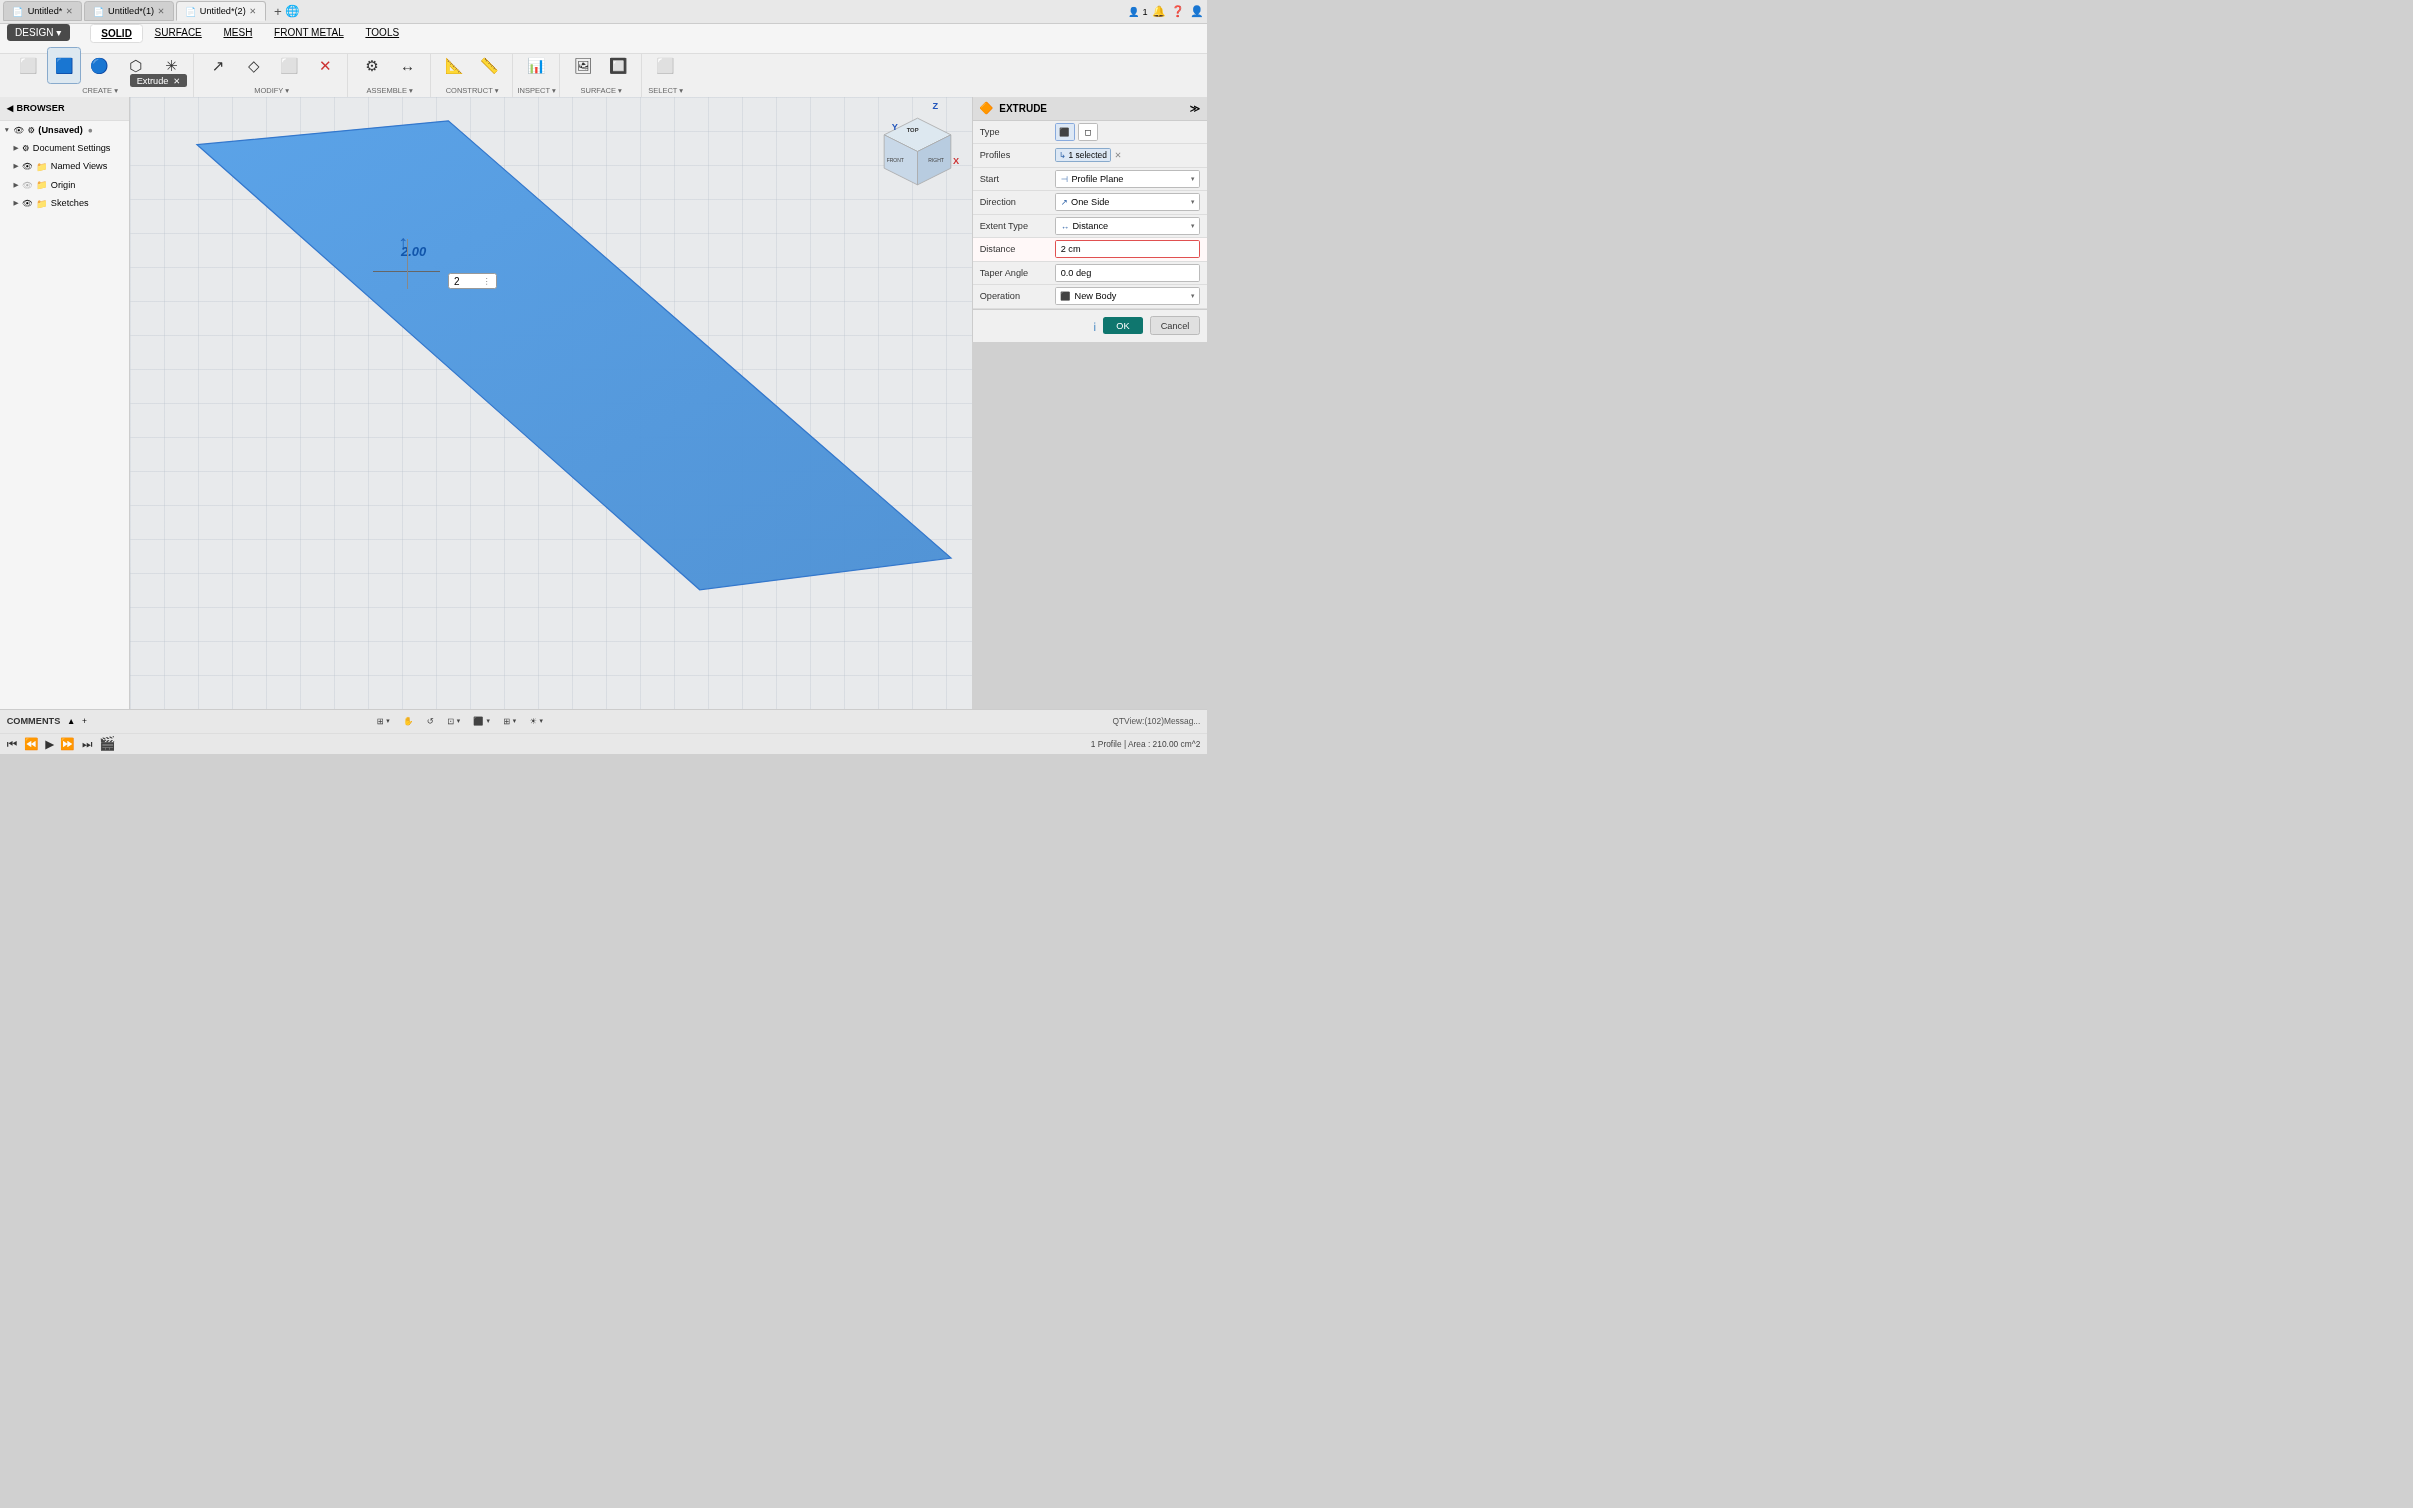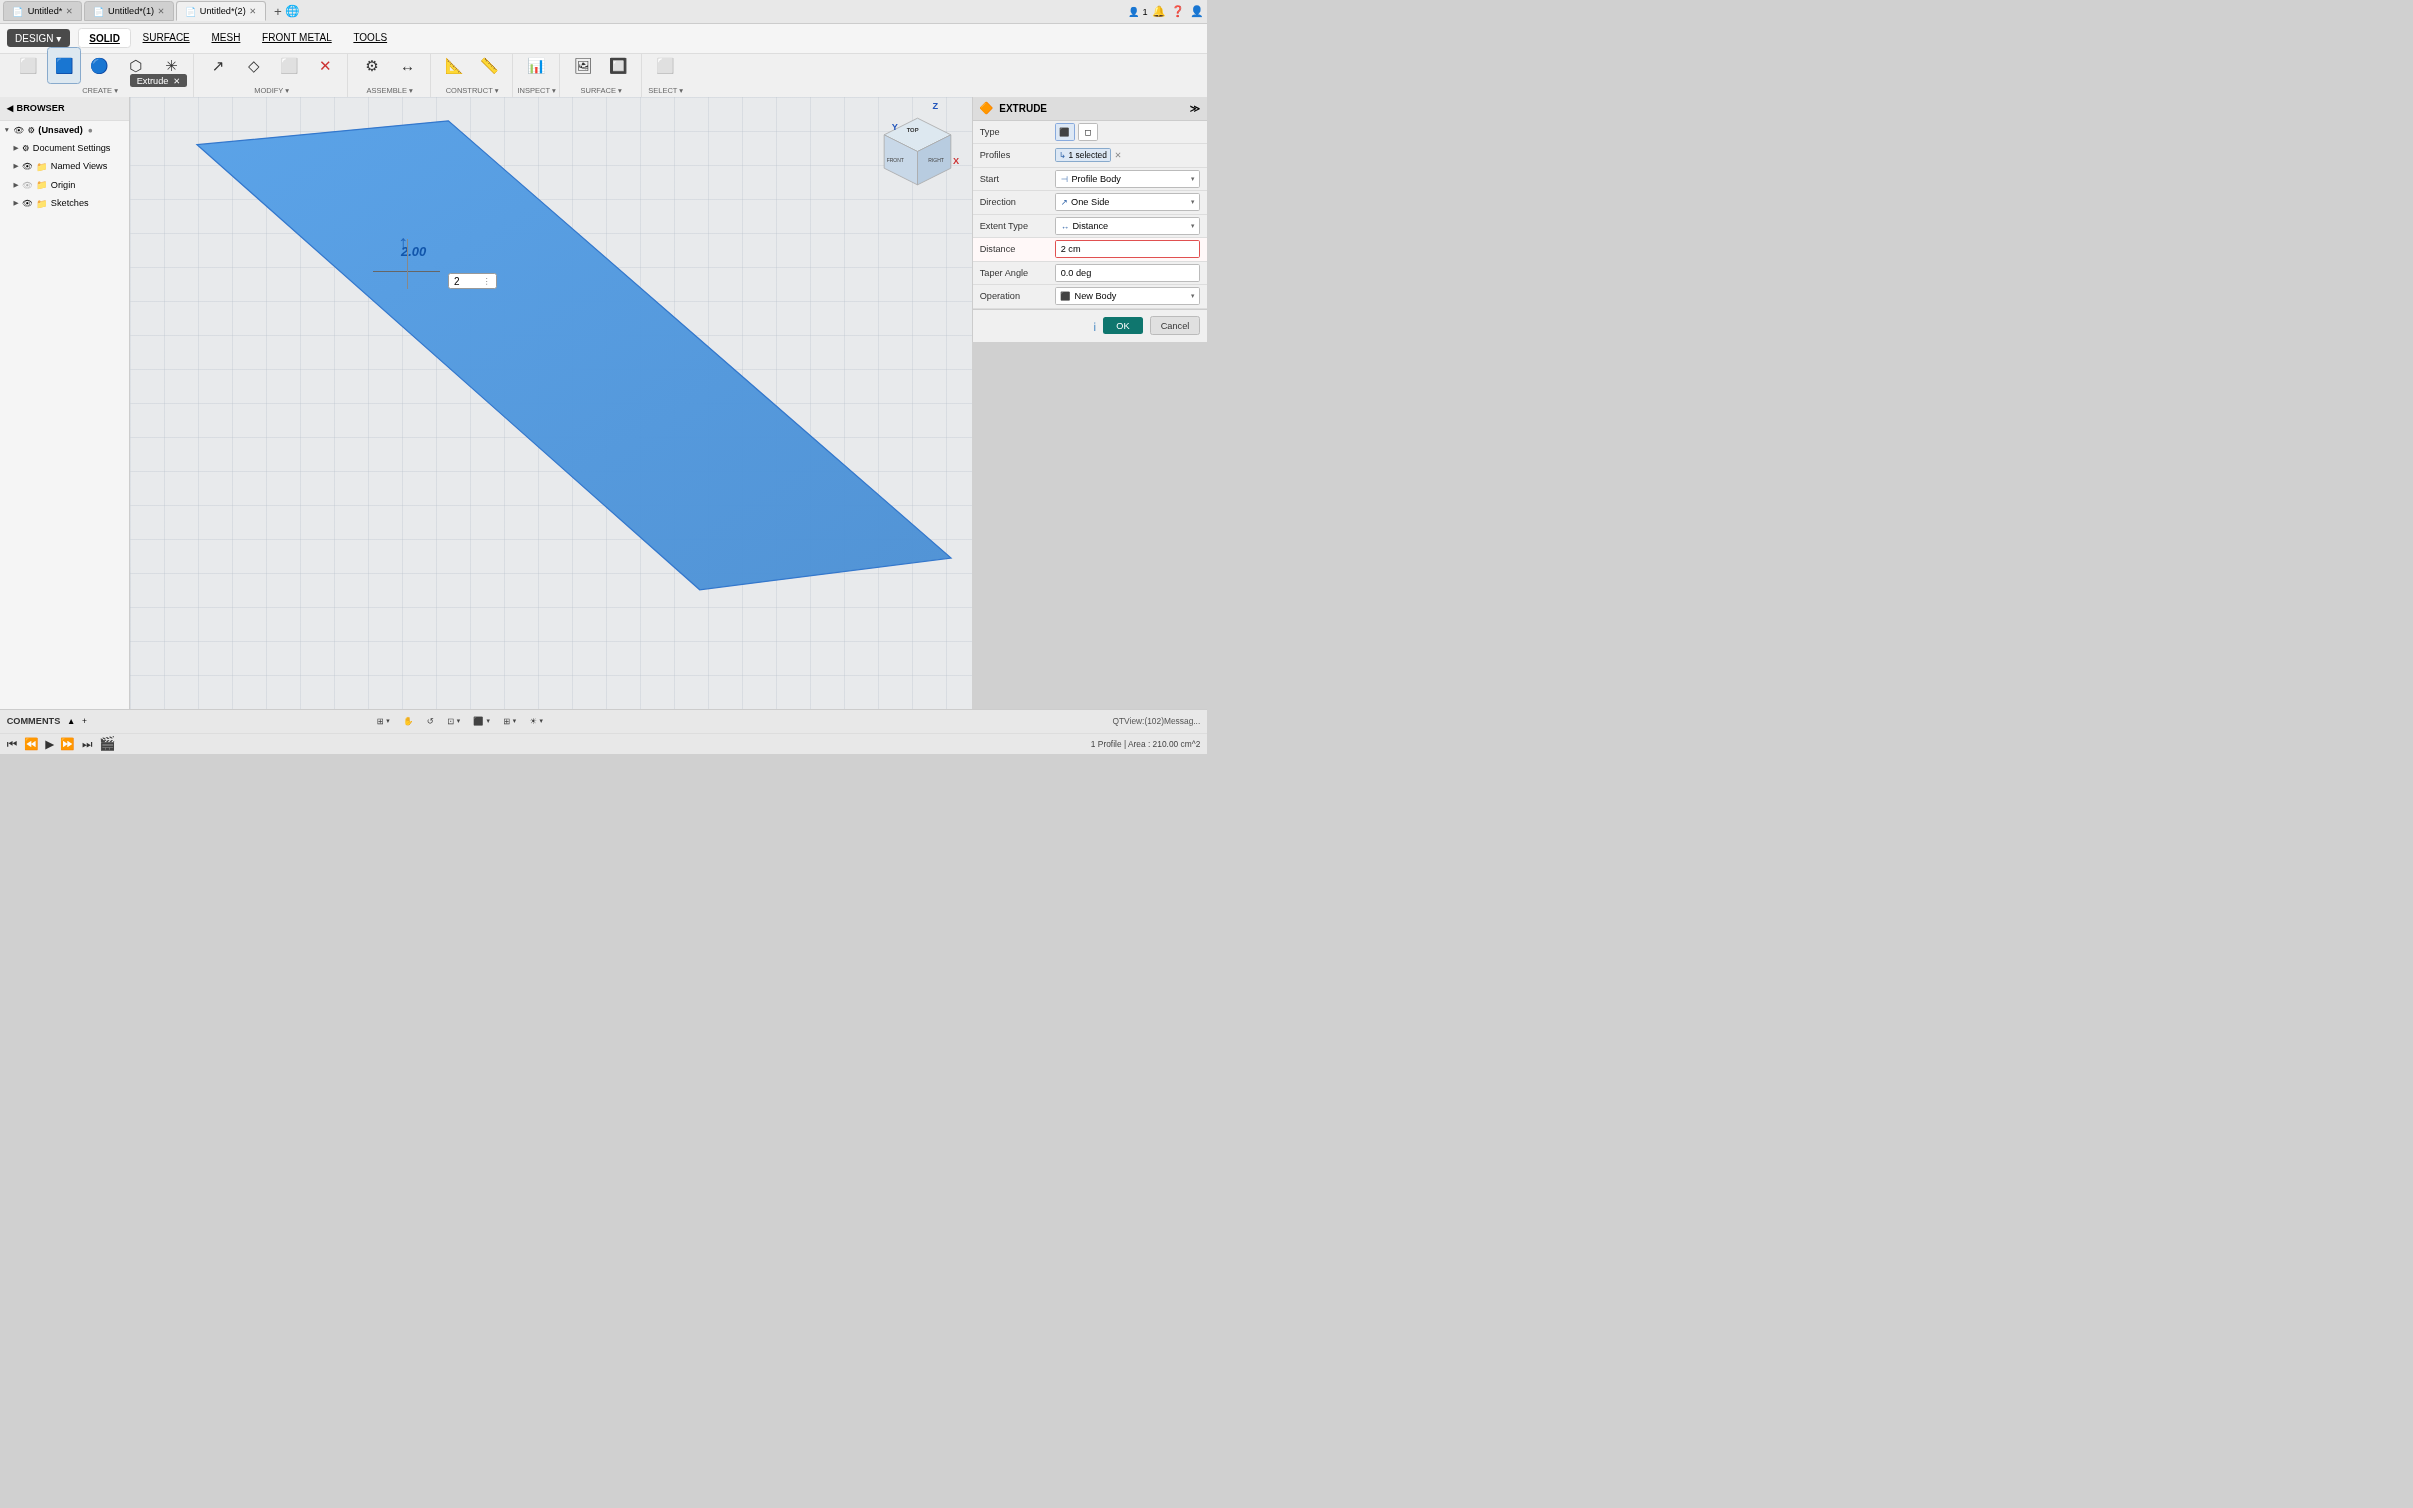--- a/index.html
+++ b/index.html
@@ -7,21 +7,21 @@
 
     
     .title-bar { display: flex; align-items: center; height: 23.5px; background: #e8e8e8; border-bottom: 0.8px solid #ccc; padding: 0 3.4px; }
     .title-bar-tabs { display: flex; align-items: center; flex: 1; gap: 1.7px; }
     .tab { display: flex; align-items: center; height: 20px; padding: 0 8.4px; background: #d0d0d0; border: 0.8px solid #bbb; border-radius: 3.4px 3.4px 0 0; font-size: 9.2px; gap: 3.4px; cursor: pointer; }
     .tab.active { background: #f0f0f0; border-bottom-color: #f0f0f0; }
     .tab-close { font-size: 8.4px; color: #666; cursor: pointer; }
     .title-bar-actions { display: flex; align-items: center; gap: 5px; }
 
     
-    .menu-bar { display: flex; align-items: center; height: 30px; background: #f5f5f5; border-bottom: 0.8px solid #ddd; padding: 0 6.7px; gap: 2px; }
+    .menu-bar { display: flex; align-items: flex-start; height: 30px; background: #f5f5f5; border-bottom: 0.8px solid #ddd; padding: 0 6.7px; gap: 14px; }
     .menu-design-btn { display: flex; align-items: center; gap: 3.4px; padding: 3.4px 8.4px; background: #4a4a4a; color: white; border-radius: 3.4px; font-size: 10px; font-weight: 500; cursor: pointer; }
     .menu-tabs { display: flex; gap: 1.7px; margin-left: 6.7px; }
     .menu-tab { padding: 3.4px 10px; font-size: 10px; cursor: pointer; border-radius: 3.4px; text-decoration: underline; }
     .menu-tab.active { background: white; border: 0.8px solid #ddd; font-weight: 600; }
 
     
     .toolbar { display: flex; align-items: center; height: 44px; background: #f0f0f0; border-bottom: 0.8px solid #ccc; padding: 0 6.7px; gap: 1.7px; }
     .toolbar-btn { display: flex; flex-direction: column; align-items: center; justify-content: center; width: 34px; height: 37px; border-radius: 3.4px; cursor: pointer; font-size: 7.5px; color: #333; gap: 1.7px; position: relative; }
     .toolbar-btn.active { background: #dde8f0; border: 0.8px solid #88aacc; }
     .toolbar-btn .icon { font-size: 15px; line-height: 1; }
@@ -363,21 +363,21 @@
       </div>
       <span class="select-clear">✕</span>
     </div>
   </div>
 
   <div class="panel-row">
     <div class="panel-row-label">Start</div>
     <div class="panel-row-value">
       <div class="select-field">
         <span style="font-size:8.4px;color:#3366aa">⊣</span>
-        <span>Profile Body</span>
+        <span>Profile Plane</span>
         <span class="select-arrow">▾</span>
       </div>
     </div>
   </div>
 
   <div class="panel-row">
     <div class="panel-row-label">Direction</div>
     <div class="panel-row-value">
       <div class="select-field">
         <span style="font-size:8.4px;color:#3366aa">↗</span>

